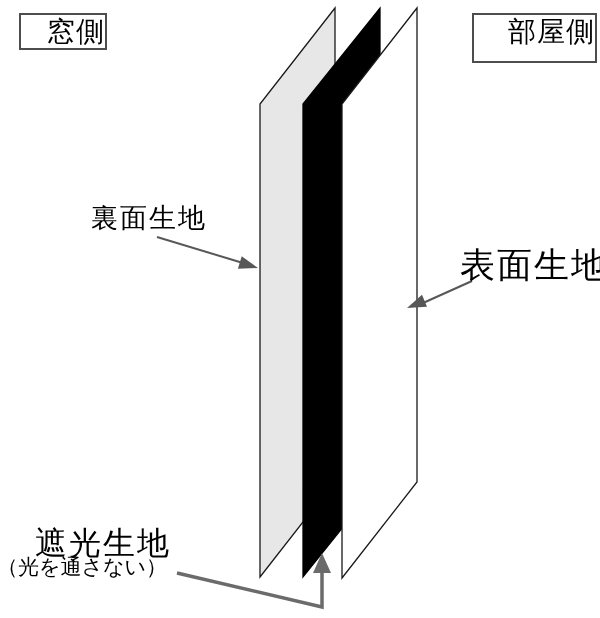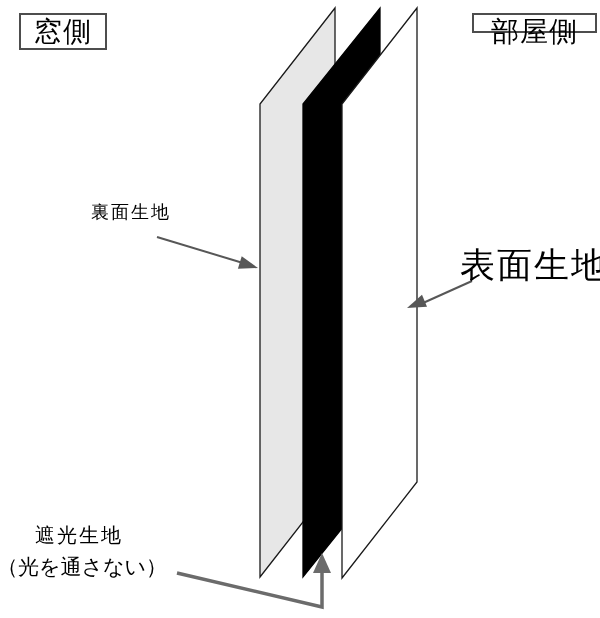--- a/index.html
+++ b/index.html
@@ -21,33 +21,33 @@
     top: 0;
   }
   .boxed-label {
     position: absolute;
     box-sizing: border-box;
     border: 2px solid #4d4d4d;
     background: #ffffff;
     color: #000000;
     font-size: 28px;
     line-height: 33px;
-    text-align: center;
+    text-align: right;
     letter-spacing: 1px;
   }
   .boxed-label.window { left: 19px; top: 13px; width: 88px; height: 37px; }
-  .boxed-label.room   { left: 472px; top: 13px; width: 125px; height: 20px; }
+  .boxed-label.room   { left: 472px; top: 13px; width: 125px; height: 50px; }
   .label {
     position: absolute;
     color: #000000;
     white-space: nowrap;
   }
-  .label.back     { left: 91px;  top: 200px; font-size: 18px; letter-spacing: 2px; }
+  .label.back     { left: 91px;  top: 200px; font-size: 27px; letter-spacing: 2px; }
   .label.front    { left: 460px; top: 242px; font-size: 35px; letter-spacing: 2px; }
-  .label.blackout { left: 35px;  top: 522px; font-size: 20px; letter-spacing: 2px; }
+  .label.blackout { left: 35px;  top: 522px; font-size: 32px; letter-spacing: 2px; }
   .label.note     { left: -3px;  top: 553px; font-size: 21px; letter-spacing: 0px; }
 </style>
 </head>
 <body>
 
 <div class="stage">
 
   <svg width="600" height="618" viewBox="0 0 600 618">
 
     <path d="M335,8 L335,481 L260,577 L260,104 Z" stroke="#1a1a1a" stroke-width="1.3" stroke-linejoin="miter" fill="#e7e7e7"></path>

